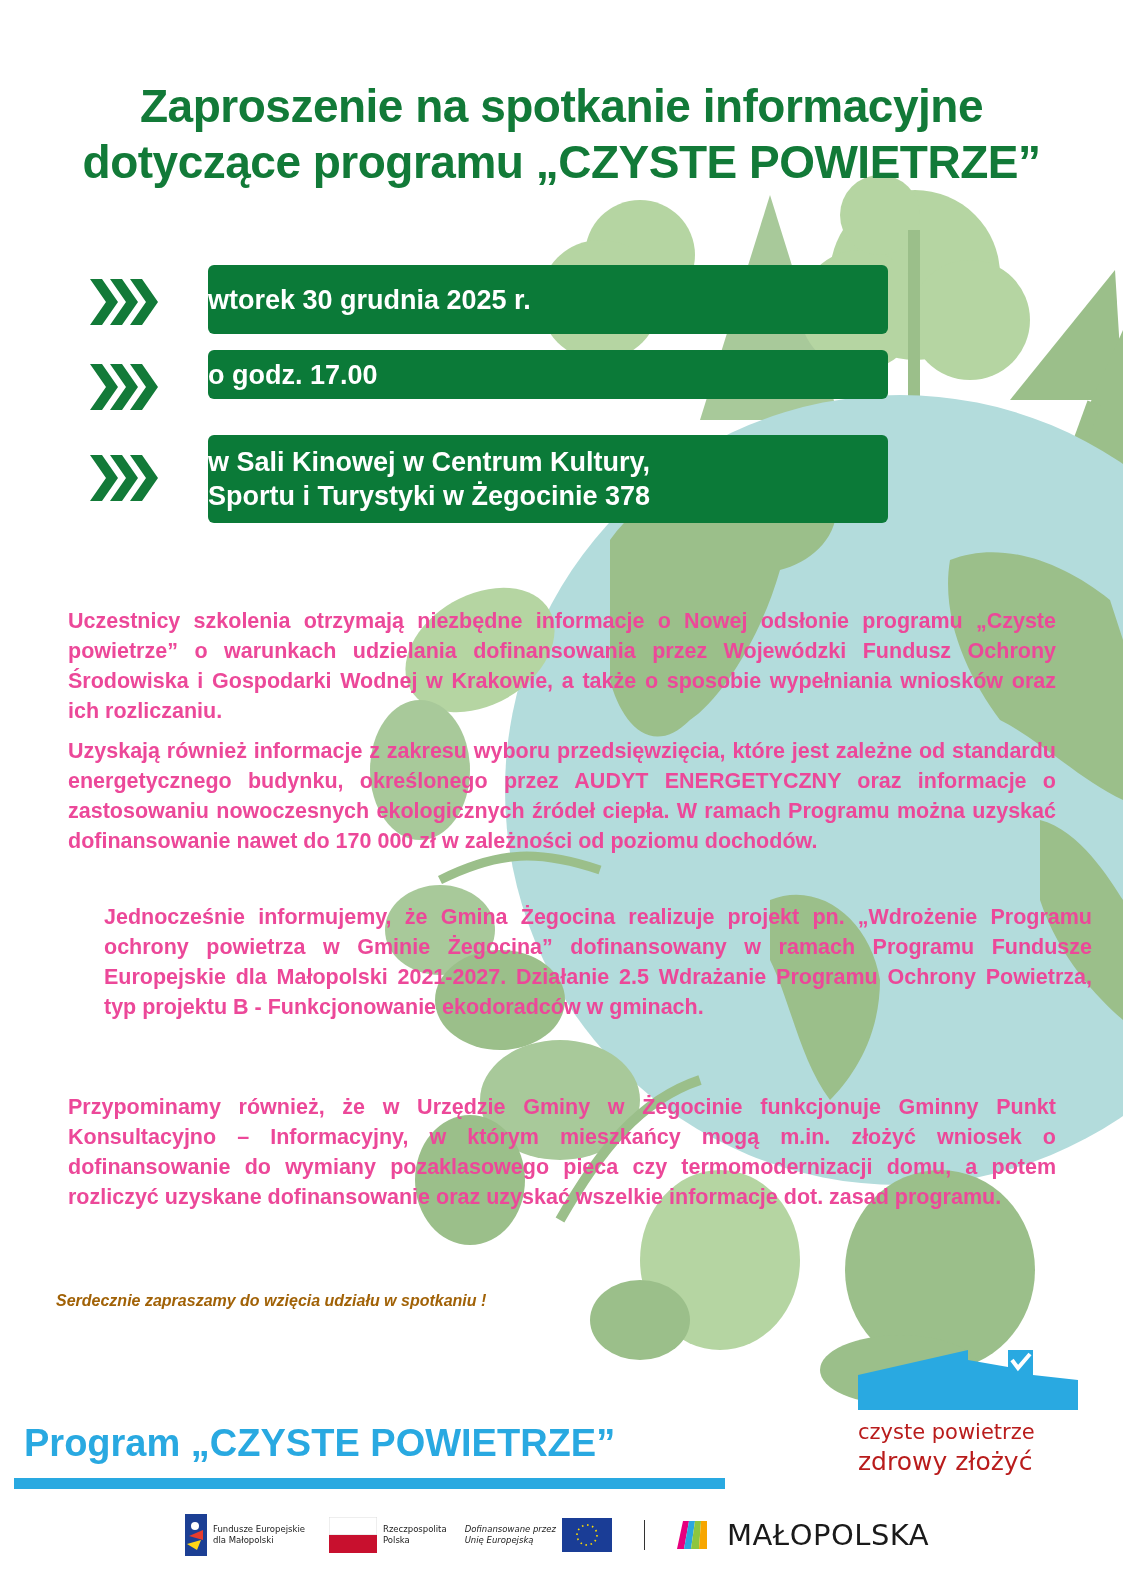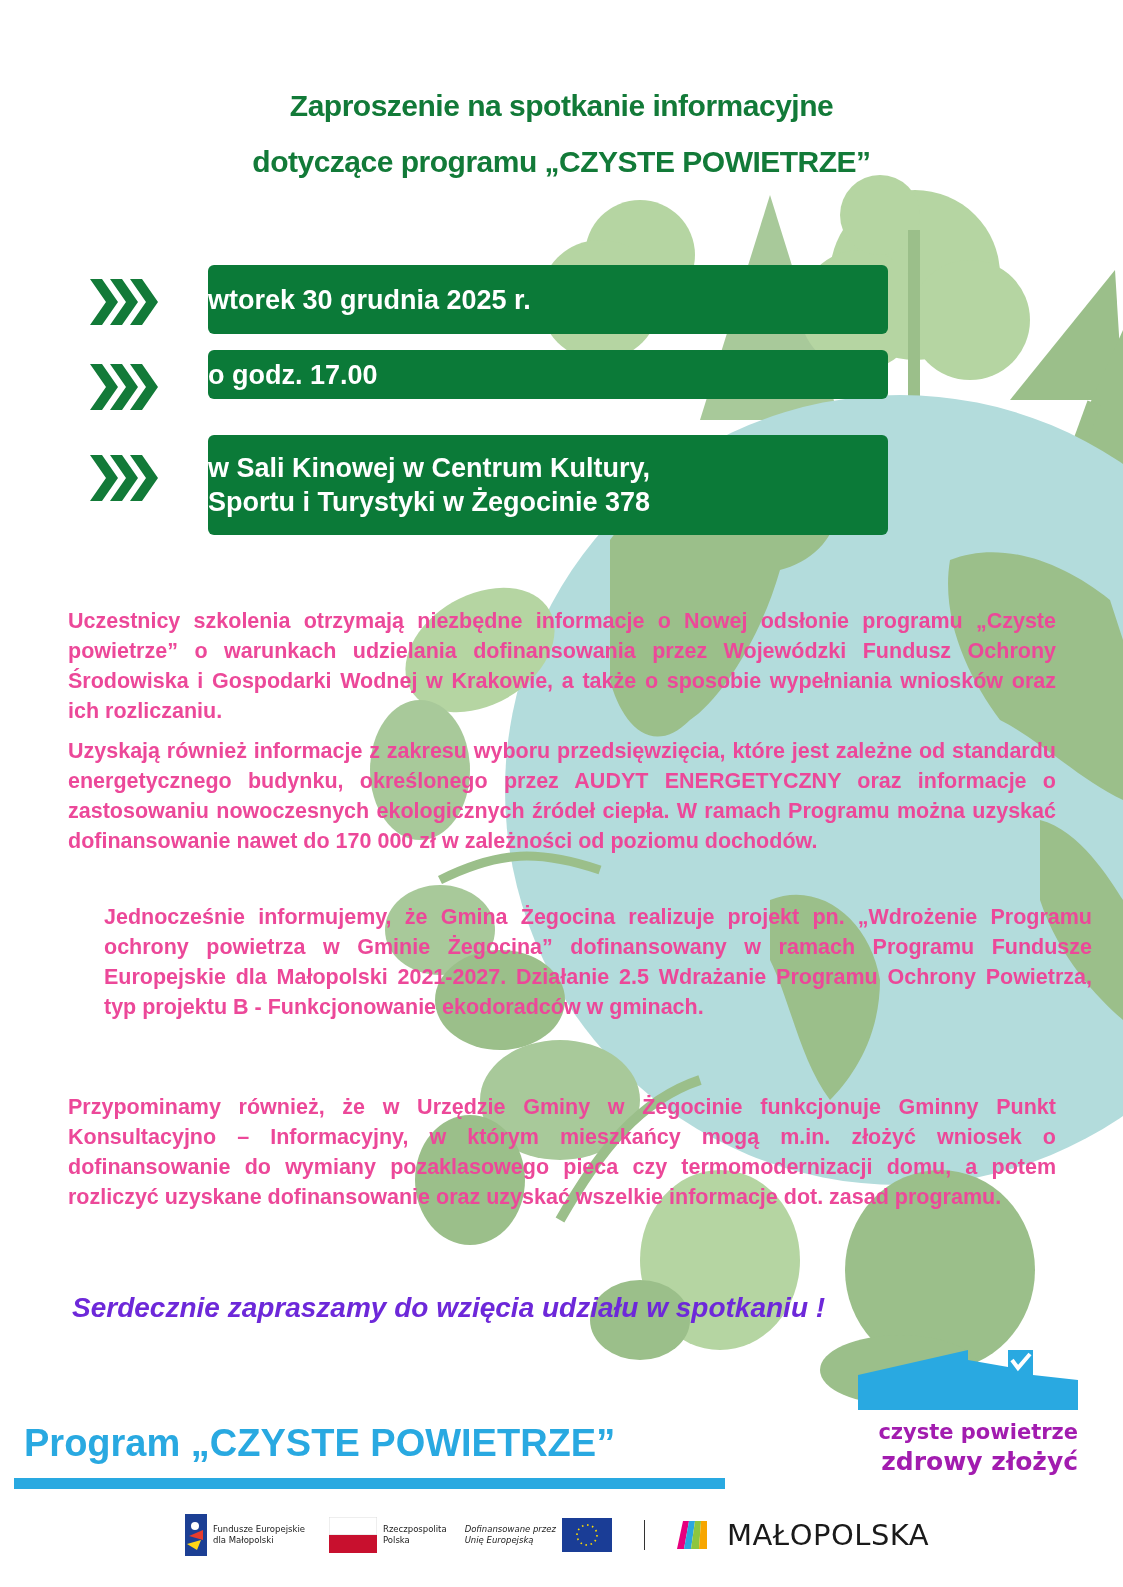--- a/index.html
+++ b/index.html
@@ -6,49 +6,49 @@
   body {
     width: 1123px; height: 1587px; position: relative; overflow: hidden;
     background: #ffffff;
     font-family: "Liberation Sans", sans-serif;
   }
   .bg { position: absolute; left: 0; top: 0; width: 1123px; height: 1587px; z-index: 0; }
   .layer { position: absolute; z-index: 1; }
 
   .title {
     left: 0; top: 78px; width: 1123px; text-align: center;
-    color: #127a38; font-weight: bold; font-size: 30px; line-height: 56px;
+    color: #127a38; font-weight: bold; font-size: 46px; line-height: 56px;
     letter-spacing: -0.5px;
   }
   .info-row { left: 0; width: 1123px; height: 70px; }
   .chev { position: absolute; left: 90px; width: 70px; height: 46px; }
   .pill {
     position: absolute; left: 208px; width: 680px;
     background: #0b7a38; border-radius: 6px; color: #ffffff;
     font-weight: bold; font-size: 27px; line-height: 34px;
     box-sizing: border-box; 
     display: flex; flex-direction: column; justify-content: center;
   }
   .body-text {
     left: 68px; width: 988px; color: #ec4899;
     font-weight: bold; font-size: 21.5px; line-height: 30px;
     text-align: justify; text-align-last: left;
   }
   .body-text p { margin: 0; }
   .invite {
-    left: 72px; top: 1292px; color: #6d28d9;
-    font-weight: bold; font-style: italic; font-size: 28px;
+    left: 56px; top: 1292px; color: #a16207;
+    font-weight: bold; font-style: italic; font-size: 16px;
   }
   .program {
     left: 24px; top: 1421px; color: #29a9e1;
     font-weight: bold; font-size: 38px; line-height: 44px;
   }
   .program-bar { left: 14px; top: 1478px; width: 711px; height: 11px; background: #29a9e1; }
   .cp-logo { left: 858px; top: 1350px; width: 220px; }
-  .cp-text { color: #a21caf; font-weight: bold; font-family: "DejaVu Sans", sans-serif; text-align: right; }
+  .cp-text { color: #b91c1c; font-weight: normal; font-family: "DejaVu Sans", sans-serif; text-align: left; }
   .cp1 { font-size: 21px; line-height: 28px; margin-top: 4px; }
   .cp2 { font-size: 25px; line-height: 32px; }
   .footer { left: 185px; top: 1510px; height: 50px; display: flex; align-items: center; }
   .f-small { font-family: "DejaVu Sans", sans-serif; font-size: 8.5px; line-height: 11px; color: #222; }
   .malopolska { font-family: "DejaVu Sans", sans-serif; font-size: 29px; color: #1a1a1a; letter-spacing: 0.5px; }
 </style>
 </head>
 <body>
 
 <svg class="bg" viewBox="0 0 1123 1587">
@@ -115,21 +115,21 @@
     <div>o godz. 17.00</div>
   </div>
 </div>
 
 <div class="layer info-row" style="top:435px;">
   <svg class="chev" style="top:20px;" viewBox="0 0 70 46">
     <polygon points="0,0 12,0 28,23 12,46 0,46 16,23" fill="#127a38"></polygon>
     <polygon points="20,0 32,0 48,23 32,46 20,46 36,23" fill="#127a38"></polygon>
     <polygon points="40,0 52,0 68,23 52,46 40,46 56,23" fill="#127a38"></polygon>
   </svg>
-  <div class="pill" style="top:0; height:100px;">
+  <div class="pill" style="top:0; height:88px;">
     <div>w Sali Kinowej w Centrum Kultury,</div>
     <div>Sportu i Turystyki w Żegocinie 378</div>
   </div>
 </div>
 
 <div class="layer body-text" style="top:606px;">
   <p>Uczestnicy szkolenia otrzymają niezbędne informacje o Nowej odsłonie programu „Czyste powietrze” o warunkach udzielania dofinansowania przez Wojewódzki Fundusz Ochrony Środowiska i Gospodarki Wodnej w Krakowie, a także o sposobie wypełniania wniosków oraz ich rozliczaniu.</p>
 </div>
 <div class="layer body-text" style="top:736px;">
   <p>Uzyskają również informacje z zakresu wyboru przedsięwzięcia, które jest zależne od standardu energetycznego budynku, określonego przez AUDYT ENERGETYCZNY oraz informacje o zastosowaniu nowoczesnych ekologicznych źródeł ciepła. W ramach Programu można uzyskać dofinansowanie nawet do 170 000 zł w zależności od poziomu dochodów.</p>

